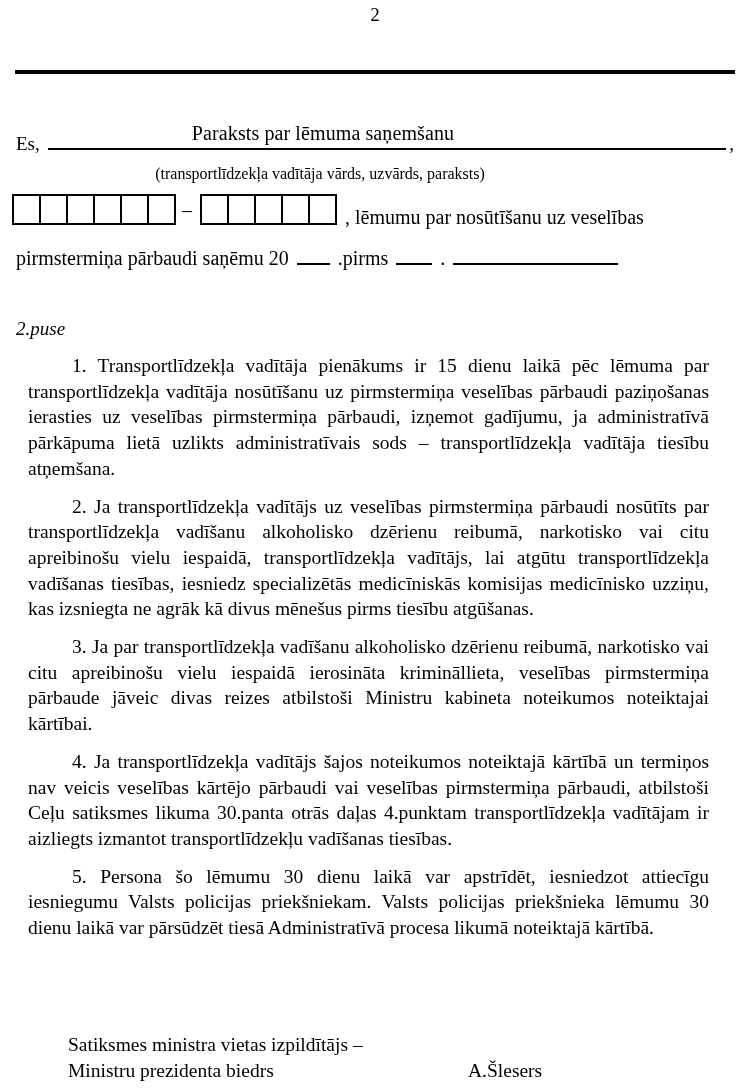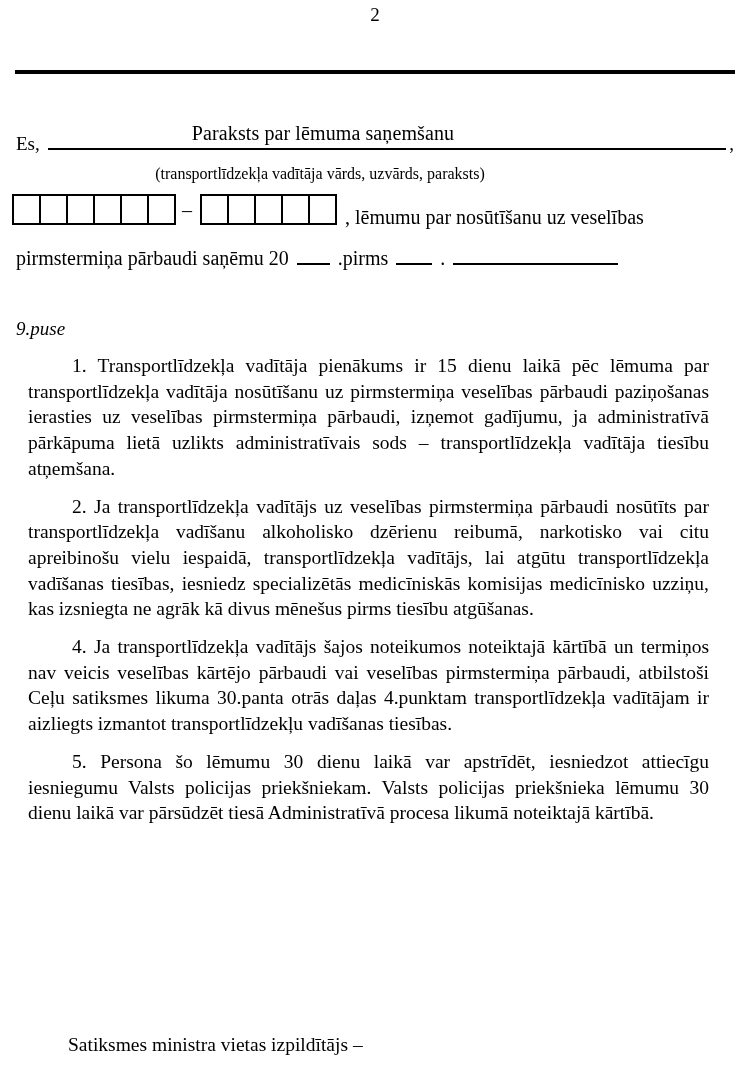--- a/index.html
+++ b/index.html
@@ -224,26 +224,31 @@
 
   <div class="received-row">
     <span>pirmstermiņa pārbaudi saņēmu 20</span>
     <span class="blank-sm"></span>
     <span>.pirms</span>
     <span class="blank-md"></span>
     <span>.</span>
     <span class="blank-lg"></span>
   </div>
 
-  <div class="side-label">9.puse</div>
+  <div class="side-label">2.puse</div>
 
   <div class="body-text">
     <p>1. Transportlīdzekļa vadītāja pienākums ir 15 dienu laikā pēc lēmuma par transportlīdzekļa vadītāja nosūtīšanu uz pirmstermiņa veselības pārbaudi paziņošanas ierasties uz veselības pirmstermiņa pārbaudi, izņemot gadījumu, ja administratīvā pārkāpuma lietā uzlikts administratīvais sods – transportlīdzekļa vadītāja tiesību atņemšana.</p>
     <p>2. Ja transportlīdzekļa vadītājs uz veselības pirmstermiņa pārbaudi nosūtīts par transportlīdzekļa vadīšanu alkoholisko dzērienu reibumā, narkotisko vai citu apreibinošu vielu iespaidā, transportlīdzekļa vadītājs, lai atgūtu transportlīdzekļa vadīšanas tiesības, iesniedz specializētās medicīniskās komisijas medicīnisko uzziņu, kas izsniegta ne agrāk kā divus mēnešus pirms tiesību atgūšanas.</p>
+    <p>3. Ja par transportlīdzekļa vadīšanu alkoholisko dzērienu reibumā, narkotisko vai citu apreibinošu vielu iespaidā ierosināta krimināllieta, veselības pirmstermiņa pārbaude jāveic divas reizes atbilstoši Ministru kabineta noteikumos noteiktajai kārtībai.</p>
     <p>4. Ja transportlīdzekļa vadītājs šajos noteikumos noteiktajā kārtībā un termiņos nav veicis veselības kārtējo pārbaudi vai veselības pirmstermiņa pārbaudi, atbilstoši Ceļu satiksmes likuma 30.panta otrās daļas 4.punktam transportlīdzekļa vadītājam ir aizliegts izmantot transportlīdzekļu vadīšanas tiesības.</p>
     <p>5. Persona šo lēmumu 30 dienu laikā var apstrīdēt, iesniedzot attiecīgu iesniegumu Valsts policijas priekšniekam. Valsts policijas priekšnieka lēmumu 30 dienu laikā var pārsūdzēt tiesā Administratīvā procesa likumā noteiktajā kārtībā.</p>
   </div>
 
   <div class="signature">
     <div>Satiksmes ministra vietas izpildītājs –</div>
+    <div class="sig-line2">
+      <span class="sig-role2">Ministru prezidenta biedrs</span>
+      <span class="sig-name">A.Šlesers</span>
+    </div>
   </div>
 
 </div>
 
 </body></html>

